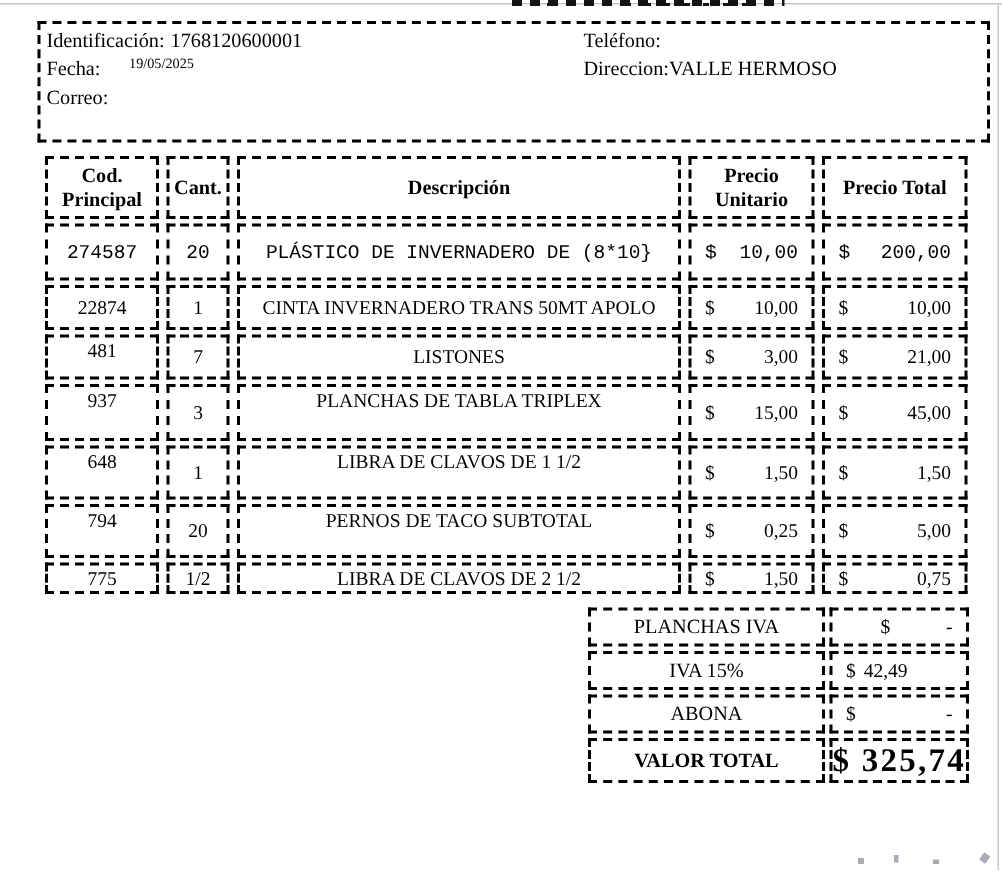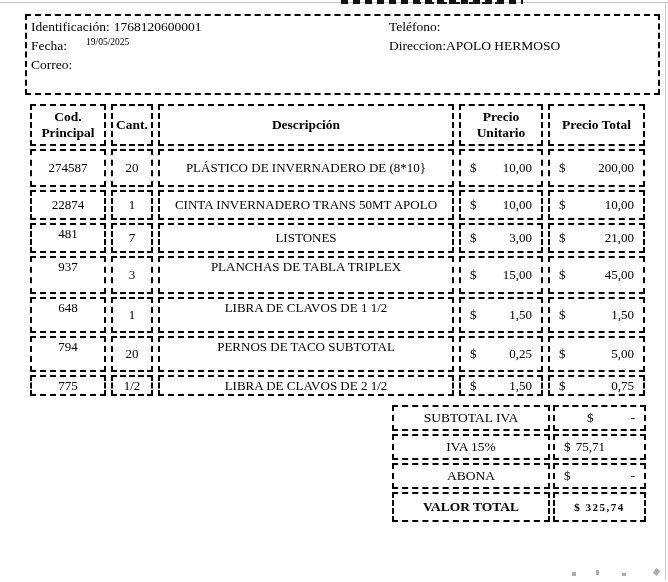--- a/index.html
+++ b/index.html
@@ -51,21 +51,21 @@
   #items th, #items td {
     border: 2px dashed #000;
     box-sizing: border-box;
     overflow: hidden;
     text-align: center;
     vertical-align: middle;
     padding: 0;
   }
   #items th { font-size: 13.5px; font-weight: bold; line-height: 1.15; height: 42px; }
   #items td { font-size: 13px; }
-  #items tbody tr:nth-child(1) td { height: 38px; }
+  #items tbody tr:nth-child(1) td { height: 38px; font-family: Liberation Mono, monospace; }
   #items tbody tr:nth-child(2) td { height: 30px; }
   #items tbody tr:nth-child(3) td { height: 30px; }
   #items tbody tr:nth-child(4) td { height: 38px; }
   #items tbody tr:nth-child(5) td { height: 36px; margin-top: 17px; }
   #items tbody tr:nth-child(6) td { height: 36px; }
   #items tbody tr:nth-child(7) td { height: 18px; }
   
   #items tbody tr:nth-child(n+3) td.cod-cell  { vertical-align: top; padding-top: 1px; }
   #items tbody tr:nth-child(n+4) td.desc-cell { vertical-align: top; padding-top: 1px; }
 
@@ -83,21 +83,21 @@
     vertical-align: middle;
     font-size: 13.5px;
     padding: 0;
     height: 26px;
   }
   #totals .money { font-size: 13px; }
   #totals tr:nth-child(1) .money { padding-left: 32px; }
   #totals tr:nth-child(2) .money .amt,
   #totals tr:nth-child(4) .money .amt { padding-right: 30px; }
   #totals tr.grand td { height: 30px; font-weight: bold; }
-  #totals .grand-val { font-size: 11px; font-weight: bold; letter-spacing: 1.5px; }
+  #totals .grand-val { font-size: 22px; font-weight: bold; letter-spacing: 1.5px; }
 
   
   .wm { position: absolute; bottom: 2px; right: 6px; width: 92px; height: 12px; }
   .wm i { position: absolute; background: #a8adb5; display: block; }
   .wm i:nth-child(1) { left: 2px;  top: 4px; width: 4px; height: 4px; }
   .wm i:nth-child(2) { left: 26px; top: 2px; width: 3px; height: 5px; }
   .wm i:nth-child(3) { left: 52px; top: 5px; width: 4px; height: 3px; }
   .wm i:nth-child(4) { left: 84px; top: 1px; width: 5px; height: 6px; transform: rotate(35deg); }
 </style>
 </head>
@@ -110,21 +110,21 @@
   <div class="clip-top"></div>
   <div class="clip-top2"></div>
 
   <div class="hbox">
     <div class="hline">
       <span>Identificación:</span><span class="val">1768120600001</span>
       <span class="rcol">Teléfono:</span>
     </div>
     <div class="hline">
       <span>Fecha:</span><span class="sup">19/05/2025</span>
-      <span class="rcol"><span>Direccion:</span><span>APOLO HERMOSO</span></span>
+      <span class="rcol"><span>Direccion:</span><span>VALLE HERMOSO</span></span>
     </div>
     <div class="hline">
       <span>Correo:</span>
     </div>
   </div>
 
   <table id="items">
     <colgroup>
       <col style="width:76px">
         <col style="width:42px">
@@ -264,34 +264,34 @@
     </tbody>
   </table>
 
   <table id="totals">
     <colgroup>
       <col style="width:158px">
         <col style="width:93px">
     </colgroup>
     <tbody>
       <tr>
-        <td>SUBTOTAL IVA</td>
+        <td>PLANCHAS IVA</td>
         <td>
             <div class="money">
               <span>$</span>
               <span class="amt">-</span>
             </div>
           </td>
       </tr>
       <tr>
         <td>IVA 15%</td>
         <td>
             <div class="money">
               <span>$</span>
-              <span class="amt">75,71</span>
+              <span class="amt">42,49</span>
             </div>
           </td>
       </tr>
       <tr>
         <td>ABONA</td>
         <td>
             <div class="money">
               <span>$</span>
               <span class="amt">-</span>
             </div>

